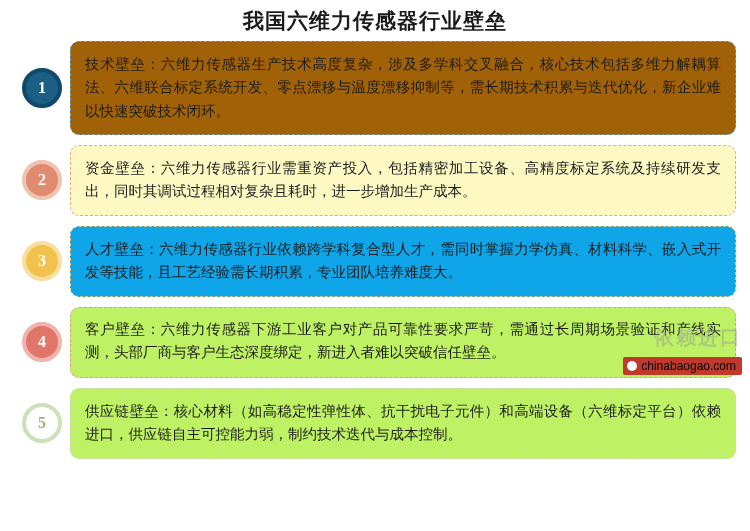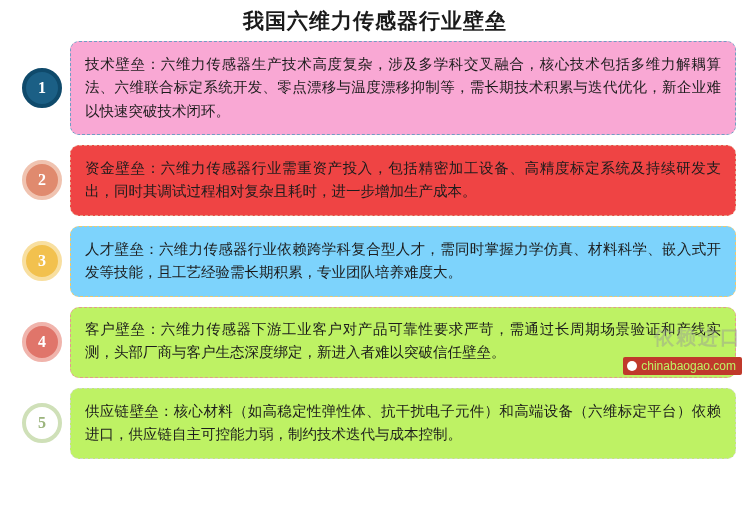--- a/index.html
+++ b/index.html
@@ -87,21 +87,21 @@
     letter-spacing: 2px;
     pointer-events: none;
   }
   .footer-brand {
     position: absolute;
     right: 8px;
     bottom: 6px;
     display: flex;
     align-items: center;
     font-size: 12px;
-    color: #bef264;
+    color: #000000;
     background: #c0392b;
     padding: 2px 6px 2px 4px;
     border-radius: 2px;
     font-family: "Liberation Sans", sans-serif;
   }
   .footer-brand .dot {
     width: 10px;
     height: 10px;
     border-radius: 50%;
     background: #ffffff;
@@ -115,35 +115,35 @@
 <div class="page">
 
   <div class="title">我国六维力传感器行业壁垒</div>
 
   <div class="rows">
 
     <div class="row">
       <div class="badge-wrap">
         <div class="badge" style="background:#1b5f85;border-color:#0f4a6b;">1</div>
       </div>
-      <div class="card" style="background:#f9a8d4;border-color:#6f9fc4;">技术壁垒：六维力传感器生产技术高度复杂，涉及多学科交叉融合，核心技术包括多维力解耦算法、六维联合标定系统开发、零点漂移与温度漂移抑制等，需长期技术积累与迭代优化，新企业难以快速突破技术闭环。</div>
+      <div class="card" style="background:#a16207;border-color:#6f9fc4;">技术壁垒：六维力传感器生产技术高度复杂，涉及多学科交叉融合，核心技术包括多维力解耦算法、六维联合标定系统开发、零点漂移与温度漂移抑制等，需长期技术积累与迭代优化，新企业难以快速突破技术闭环。</div>
     </div>
 
     <div class="row">
       <div class="badge-wrap">
         <div class="badge" style="background:#e08a6e;border-color:#f0c3b0;">2</div>
       </div>
-      <div class="card" style="background:#ef4444;border-color:#e3a68e;">资金壁垒：六维力传感器行业需重资产投入，包括精密加工设备、高精度标定系统及持续研发支出，同时其调试过程相对复杂且耗时，进一步增加生产成本。</div>
+      <div class="card" style="background:#fef9c3;border-color:#e3a68e;">资金壁垒：六维力传感器行业需重资产投入，包括精密加工设备、高精度标定系统及持续研发支出，同时其调试过程相对复杂且耗时，进一步增加生产成本。</div>
     </div>
 
     <div class="row">
       <div class="badge-wrap">
         <div class="badge" style="background:#f2c14e;border-color:#f8dfa0;">3</div>
       </div>
-      <div class="card" style="background:#7dd3fc;border-color:#f0c86a;">人才壁垒：六维力传感器行业依赖跨学科复合型人才，需同时掌握力学仿真、材料科学、嵌入式开发等技能，且工艺经验需长期积累，专业团队培养难度大。</div>
+      <div class="card" style="background:#0ea5e9;border-color:#f0c86a;">人才壁垒：六维力传感器行业依赖跨学科复合型人才，需同时掌握力学仿真、材料科学、嵌入式开发等技能，且工艺经验需长期积累，专业团队培养难度大。</div>
     </div>
 
     <div class="row">
       <div class="badge-wrap">
         <div class="badge" style="background:#e0756a;border-color:#f0b4ac;">4</div>
       </div>
       <div class="card" style="background:#bef264;border-color:#e39a8e;font-family:Liberation Mono, monospace;">客户壁垒：六维力传感器下游工业客户对产品可靠性要求严苛，需通过长周期场景验证和产线实测，头部厂商与客户生态深度绑定，新进入者难以突破信任壁垒。</div>
     </div>
 
     <div class="row">

